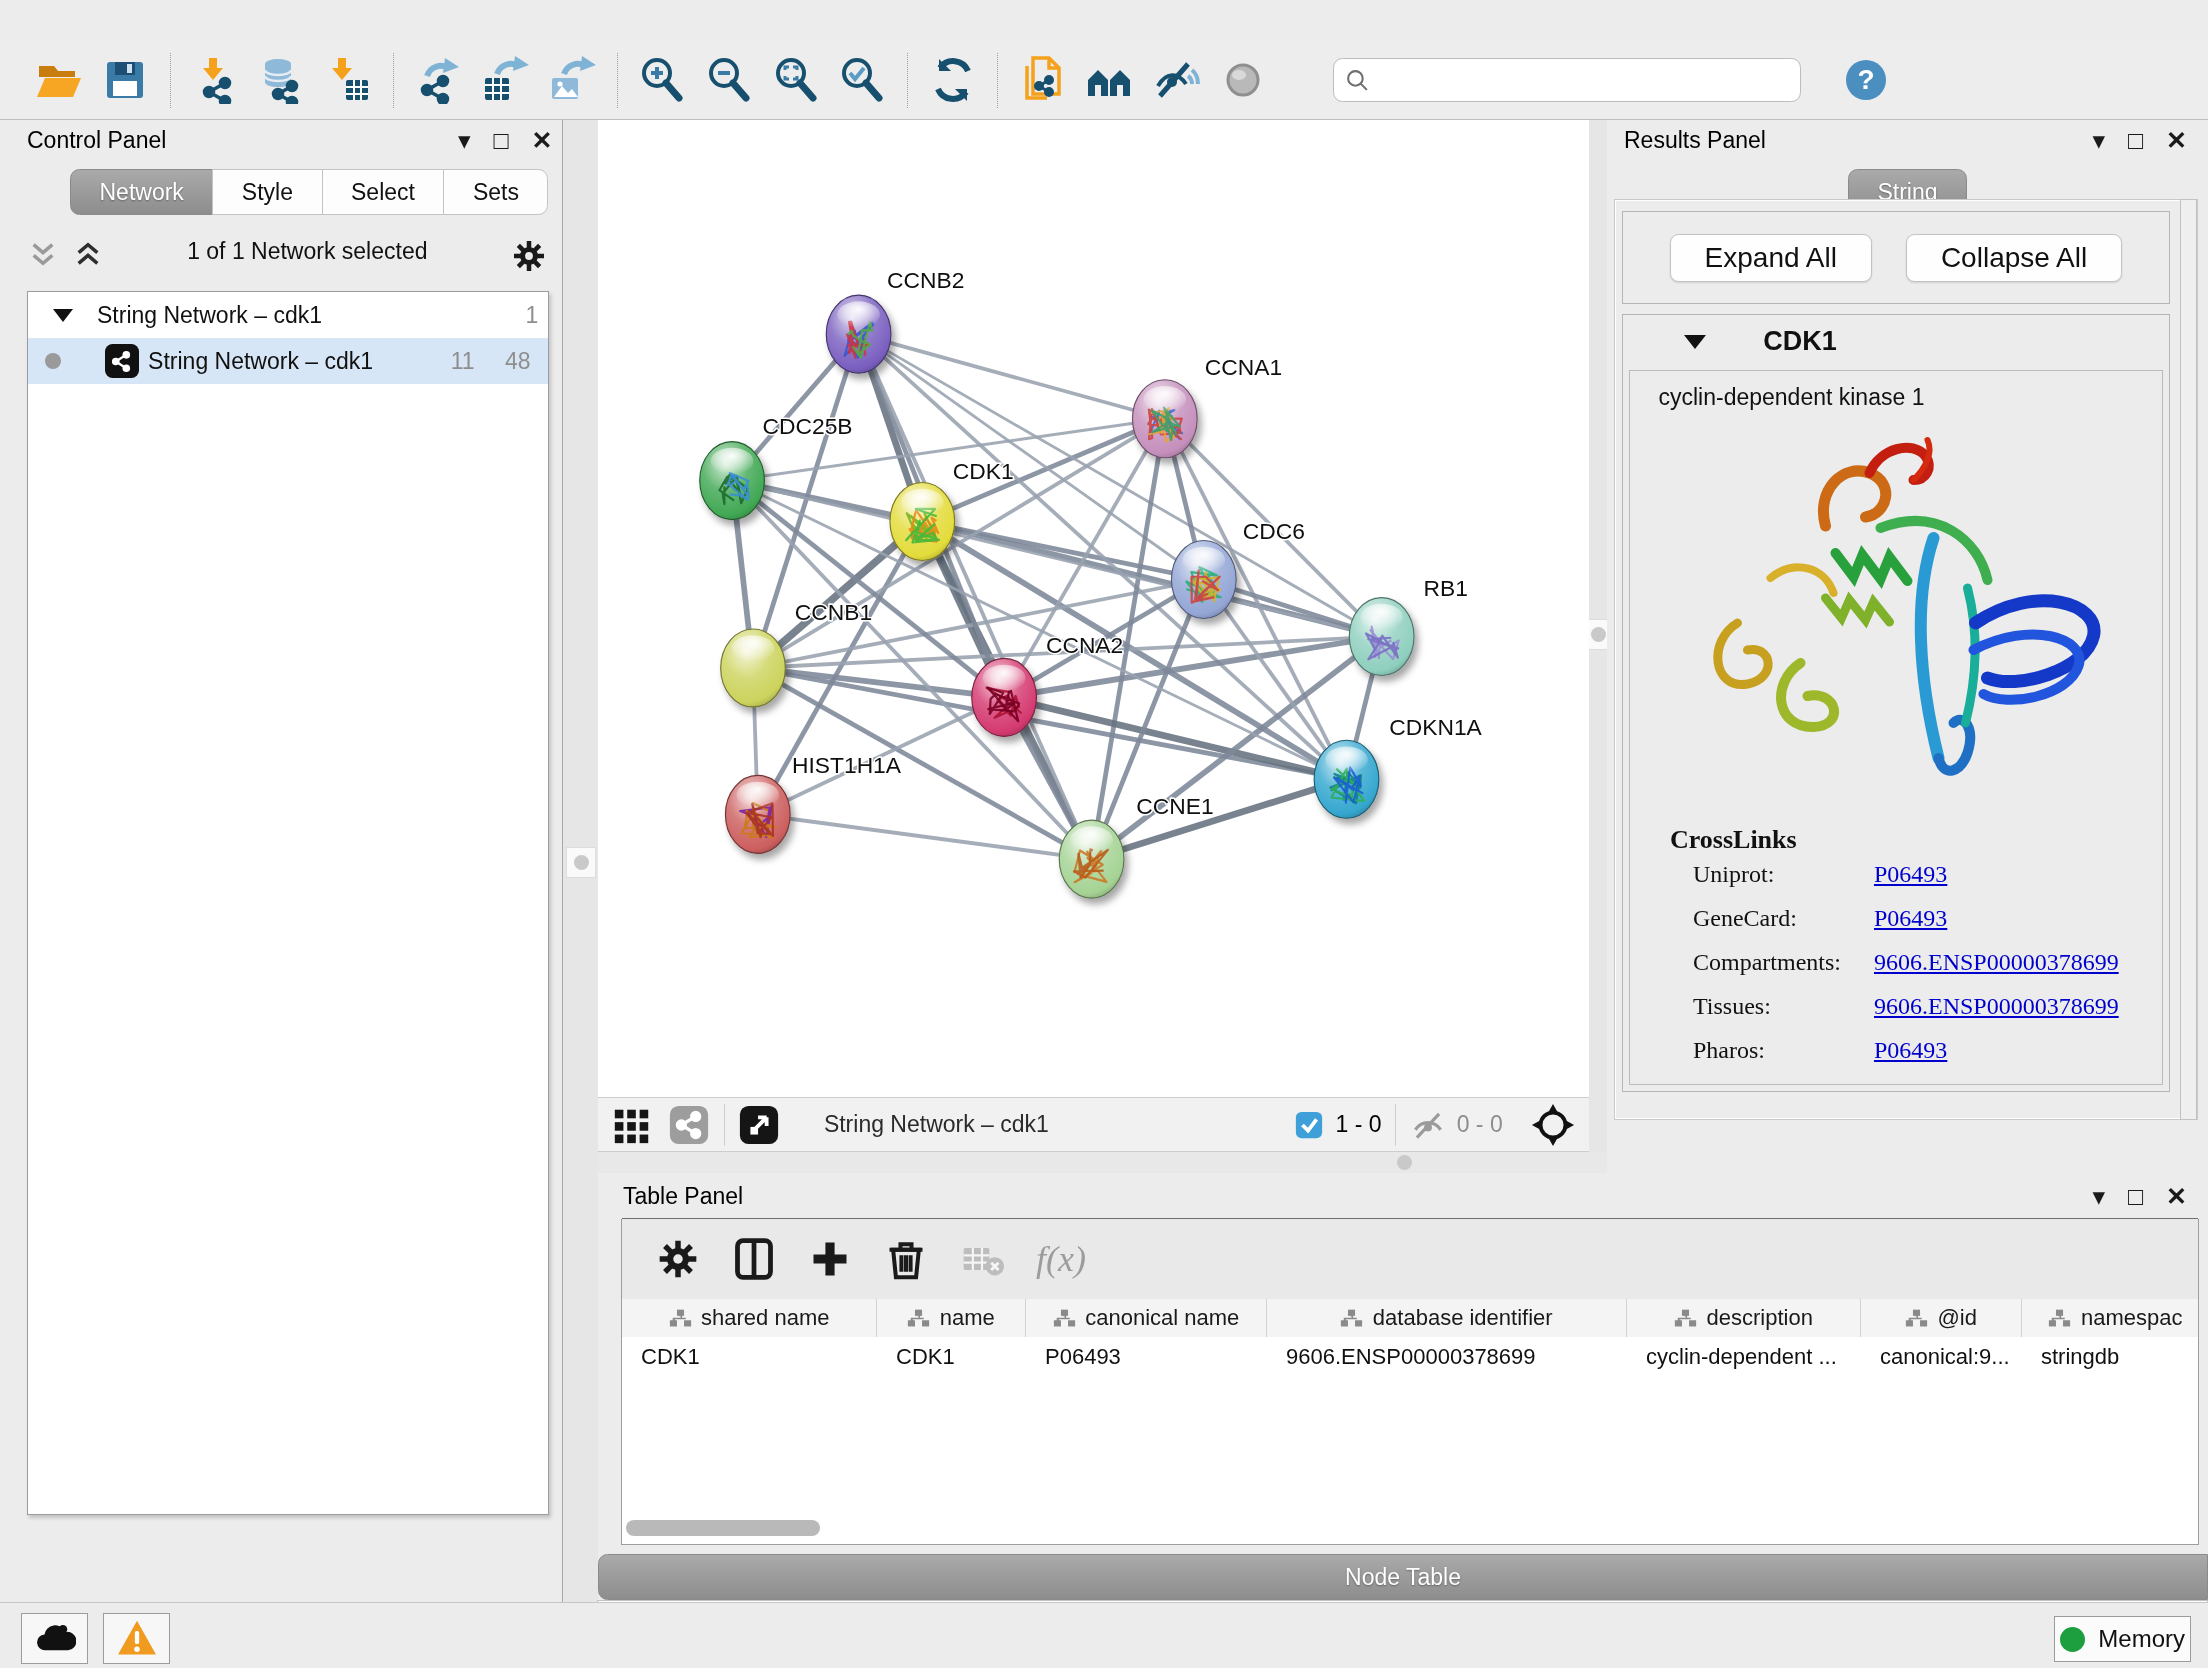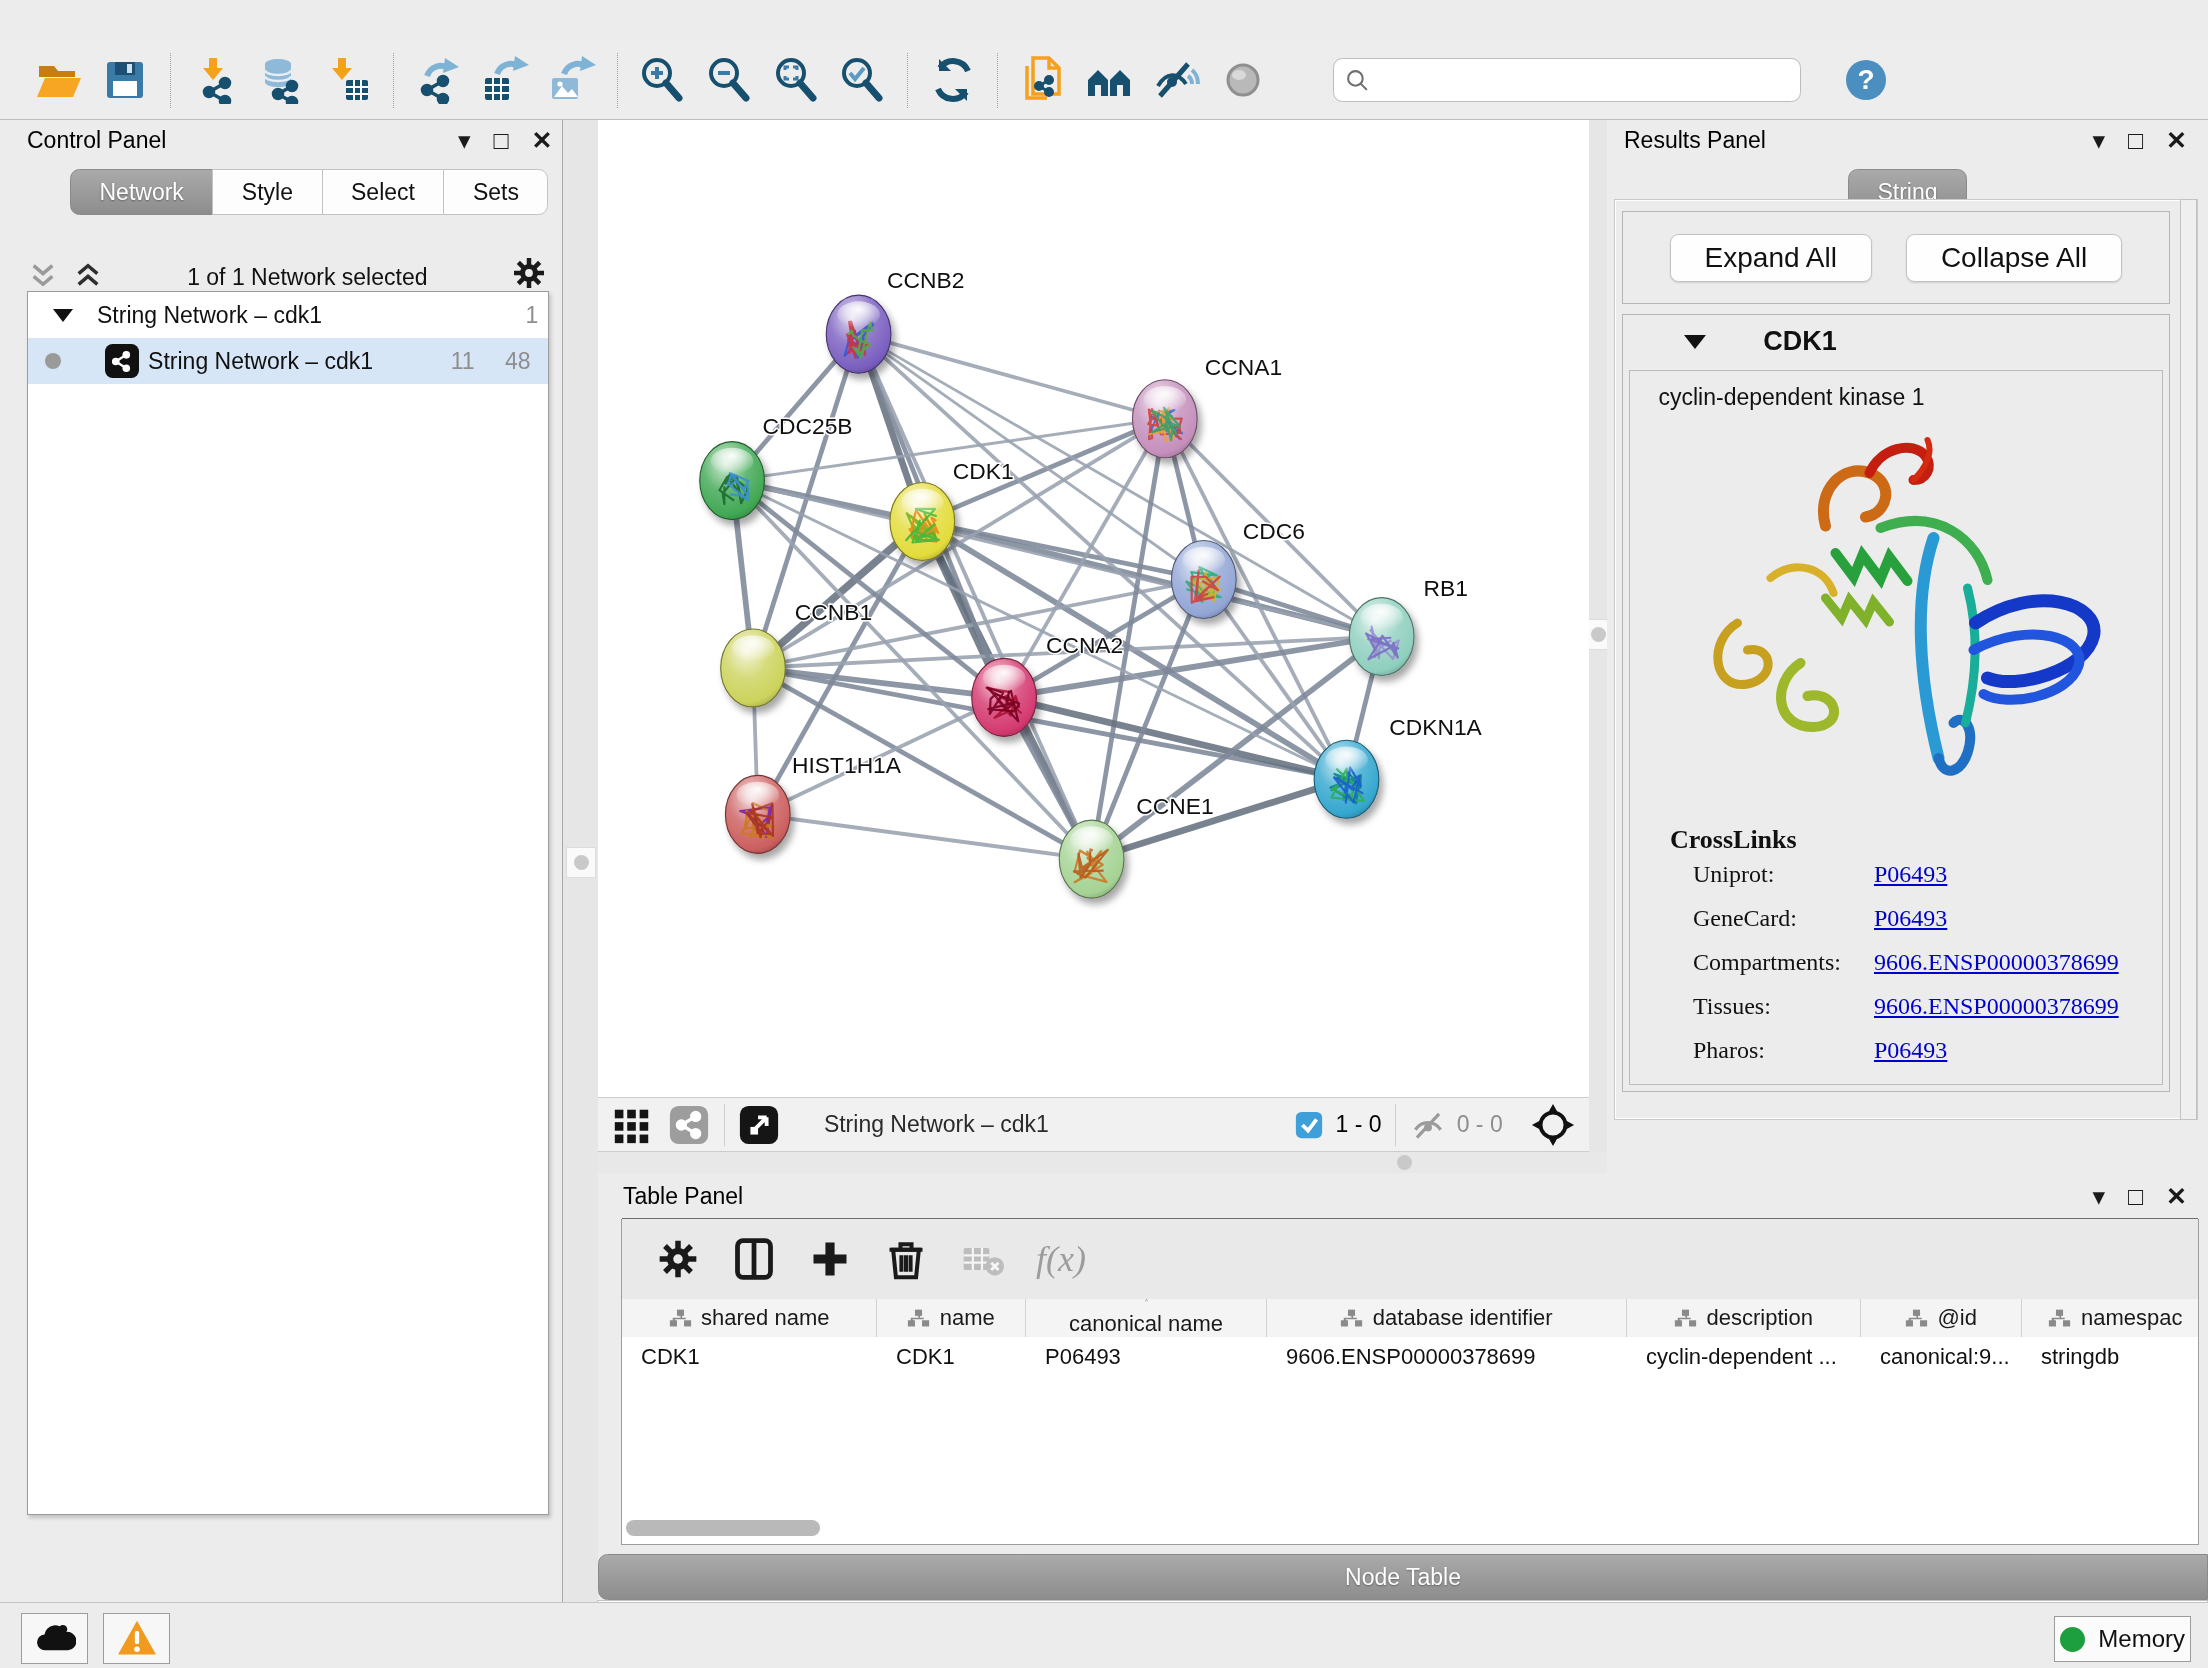--- a/index.html
+++ b/index.html
@@ -27,21 +27,21 @@
   .ptitle{font-size:23px;color:#000000;}
   .tab{display:inline-flex;align-items:center;justify-content:center;height:44px;padding:0 28.5px;
     background:#fdfdfd;border:1px solid #c3c3c3;font-size:23px;color:#111;margin-left:-1px;}
   .tab:first-child{border-radius:9.5px 0 0 9.5px;margin-left:0;}
   .tab:last-child{border-radius:0 9.5px 9.5px 0;}
   .tab.only{border-radius:9.5px;}
   .tab.sel{background:linear-gradient(#aaaaaa,#8d8d8d);color:#fff;border-color:#8a8a8a;
     text-shadow:0 1px 1.9px rgba(0,0,0,.35);}
   
   #control-panel{position:absolute;left:0;top:120px;width:562px;bottom:65px;background:#ececec;}
-  .cp-sub{position:absolute;left:9.5px;right:9.5px;top:118px;height:53px;display:flex;align-items:flex-end;}
+  .cp-sub{position:absolute;left:9.5px;right:9.5px;top:118px;height:53px;display:flex;align-items:flex-start;}
   #cp-list{position:absolute;left:27px;right:13.3px;top:171px;bottom:88px;background:#fff;
     border:1.9px solid #9c9c9c;box-shadow:1.9px 2.9px 3.8px rgba(0,0,0,.18);}
   .lrow{height:46px;display:flex;align-items:center;font-size:23px;gap:9.5px;padding:0 9.5px;}
   .lrow.sel{background:#d7e6f6;}
   .count{color:#8e8e8e;}
   .tri{width:0;height:0;border-left:10.5px solid transparent;border-right:10.5px solid transparent;
     border-top:13.3px solid #111;}
   .dot-gray{width:16px;height:16px;border-radius:50%;background:#9a9a9a;}
   .string-chip{width:34px;height:34px;border-radius:7.6px;background:#111;display:flex;align-items:center;justify-content:center;}
   
@@ -746,21 +746,21 @@
             <svg width="23" height="21" viewBox="0 0 26 22">
               <g fill="#8a8a8a">
                 <rect x="9" y="1" width="8" height="7"></rect>
                 <rect x="1" y="13" width="8" height="7"></rect>
                 <rect x="17" y="13" width="8" height="7"></rect>
                 <path d="M12 8h2v3h-9v2H7m12-2h-7" stroke="#8a8a8a" stroke-width="1.6" fill="none"></path>
               </g>
             </svg>
             <span>name</span>
           </div>
-          <div class="th" style="width: 241px; flex-direction: column;">
+          <div class="th" style="width: 241px;">
             <svg width="23" height="21" viewBox="0 0 26 22">
               <g fill="#8a8a8a">
                 <rect x="9" y="1" width="8" height="7"></rect>
                 <rect x="1" y="13" width="8" height="7"></rect>
                 <rect x="17" y="13" width="8" height="7"></rect>
                 <path d="M12 8h2v3h-9v2H7m12-2h-7" stroke="#8a8a8a" stroke-width="1.6" fill="none"></path>
               </g>
             </svg>
             <span>canonical name</span>
           </div>

